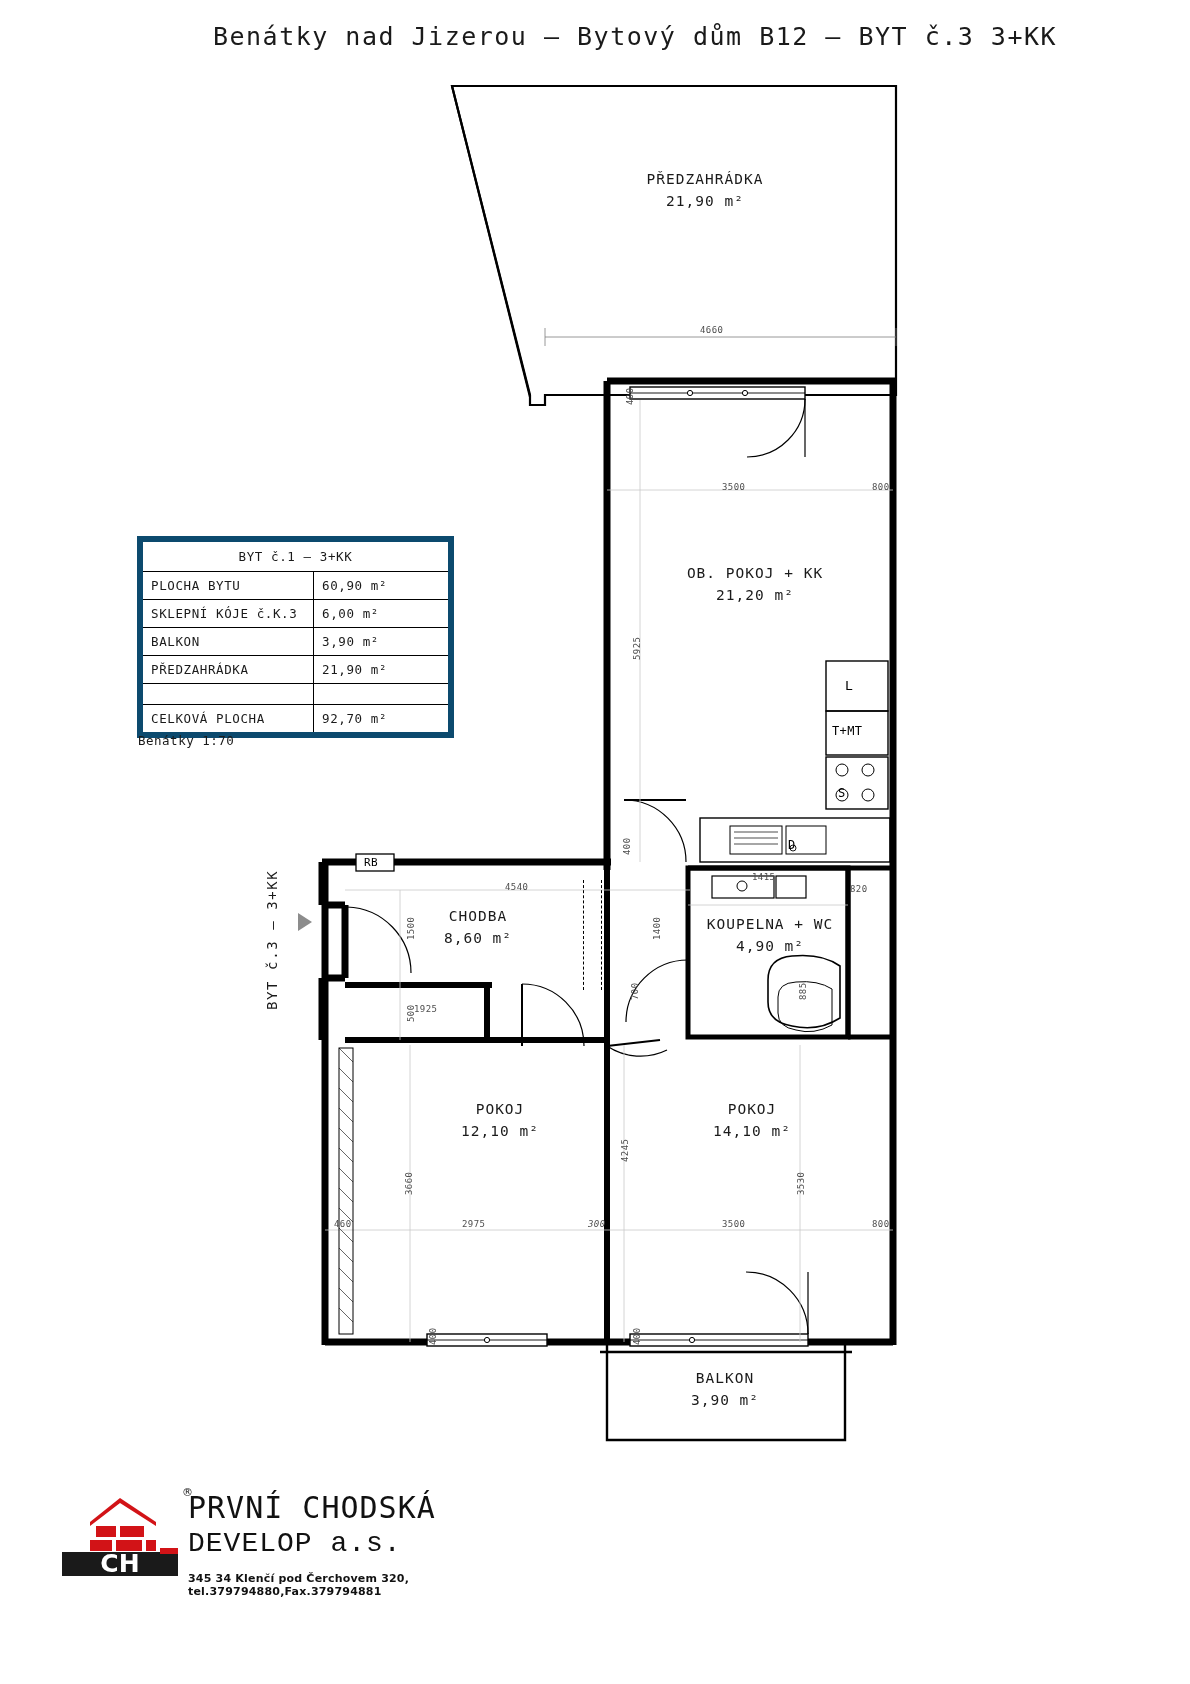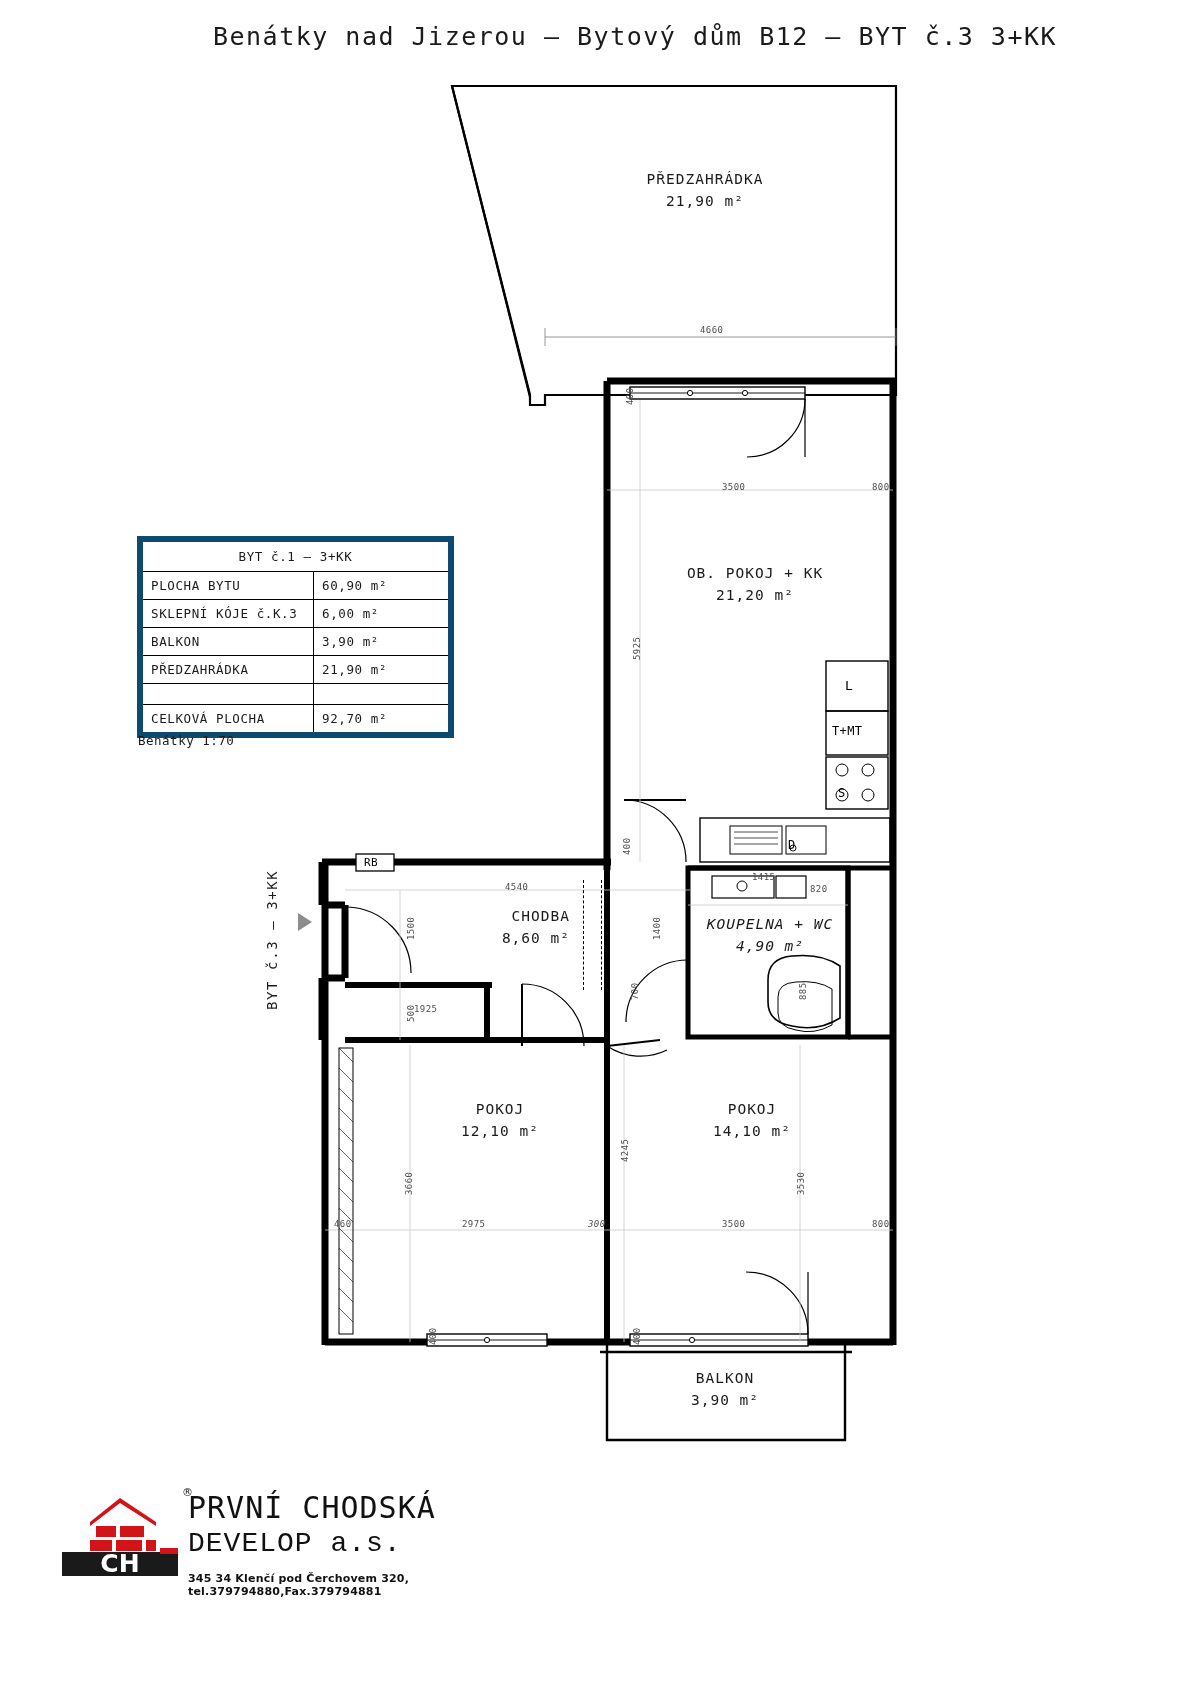--- a/index.html
+++ b/index.html
@@ -228,26 +228,26 @@
   <div class="room-label" style="left:605px; top:168px; width:200px;">
     <span class="a">PŘEDZAHRÁDKA</span>
     <span class="a">21,90 m²</span>
   </div>
 
   <div class="room-label" style="left:650px; top:562px; width:210px;">
     <span class="a">OB. POKOJ + KK</span>
     <span class="a">21,20 m²</span>
   </div>
 
-  <div class="room-label" style="left:410px; top:905px; width:160px;text-align:right;">
+  <div class="room-label" style="left:398px; top:905px; width:160px;">
     <span class="a">CHODBA</span>
     <span class="a">8,60 m²</span>
   </div>
 
-  <div class="room-label" style="left:675px; top:913px; width:190px;font-style:italic;">
+  <div class="room-label" style="left:675px; top:913px; width:190px;">
     <span class="a">KOUPELNA + WC</span>
     <span class="a">4,90 m²</span>
   </div>
 
   <div class="room-label" style="left:420px; top:1098px; width:160px;">
     <span class="a">POKOJ</span>
     <span class="a">12,10 m²</span>
   </div>
 
   <div class="room-label" style="left:672px; top:1098px; width:160px;">
@@ -271,21 +271,21 @@
   <div class="dim" style="left:872px; top:482px;">800</div>
   <div class="dim v" style="left:632px; top:660px; transform:rotate(-90deg);">5925</div>
   <div class="dim" style="left:505px; top:882px;">4540</div>
   <div class="dim v" style="left:406px; top:940px; transform:rotate(-90deg);">1500</div>
   <div class="dim v" style="left:406px; top:1022px; transform:rotate(-90deg);">500</div>
   <div class="dim" style="left:414px; top:1004px;">1925</div>
   <div class="dim v" style="left:622px; top:855px; transform:rotate(-90deg);">400</div>
   <div class="dim v" style="left:652px; top:940px; transform:rotate(-90deg);">1400</div>
   <div class="dim v" style="left:630px; top:1000px; transform:rotate(-90deg);">700</div>
   <div class="dim" style="left:752px; top:872px;">1415</div>
-  <div class="dim" style="left:810px; top:884px;">820</div>
+  <div class="dim" style="left:850px; top:884px;">820</div>
   <div class="dim v" style="left:798px; top:1000px; transform:rotate(-90deg);">885</div>
   <div class="dim v" style="left:404px; top:1195px; transform:rotate(-90deg);">3660</div>
   <div class="dim" style="left:462px; top:1219px;">2975</div>
   <div class="dim" style="left:334px; top:1219px;">460</div>
   <div class="dim" style="left:588px; top:1219px;font-style:italic;">300</div>
   <div class="dim v" style="left:620px; top:1162px; transform:rotate(-90deg);">4245</div>
   <div class="dim v" style="left:796px; top:1195px; transform:rotate(-90deg);">3530</div>
   <div class="dim" style="left:722px; top:1219px;">3500</div>
   <div class="dim" style="left:872px; top:1219px;">800</div>
   <div class="dim v" style="left:428px; top:1345px; transform:rotate(-90deg);">400</div>

